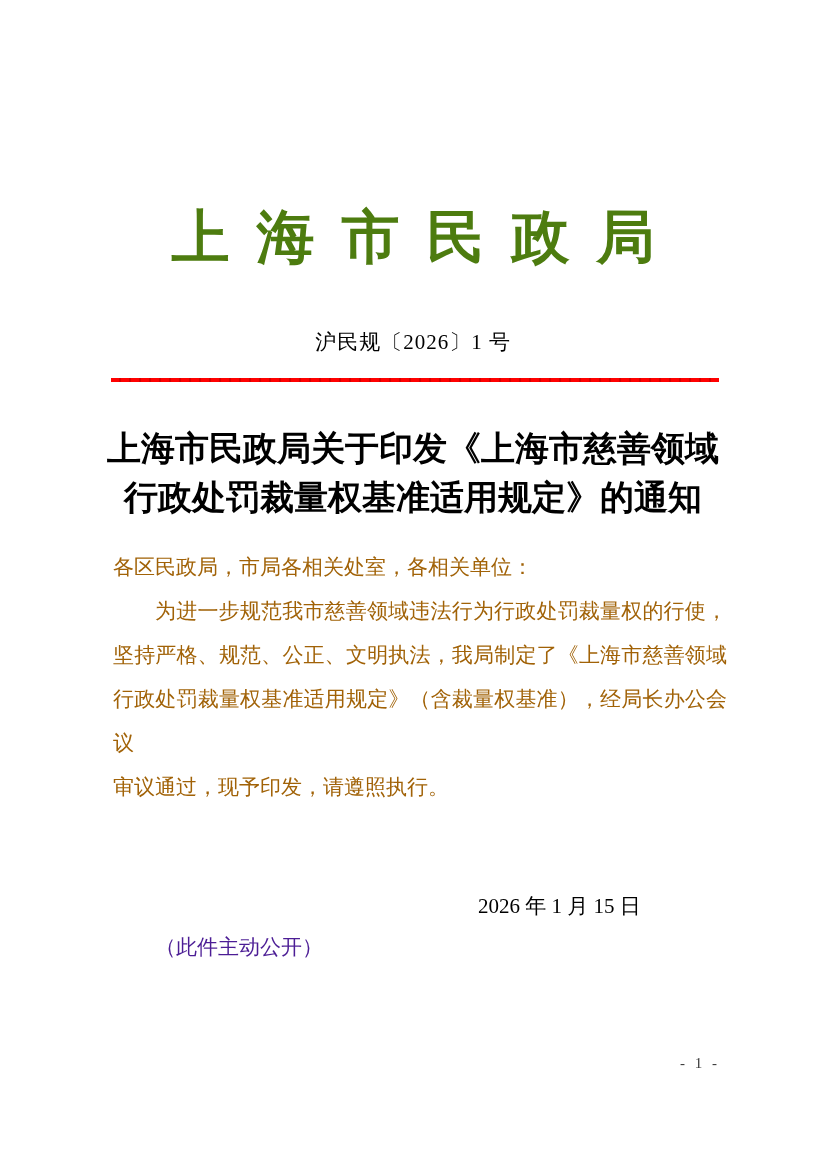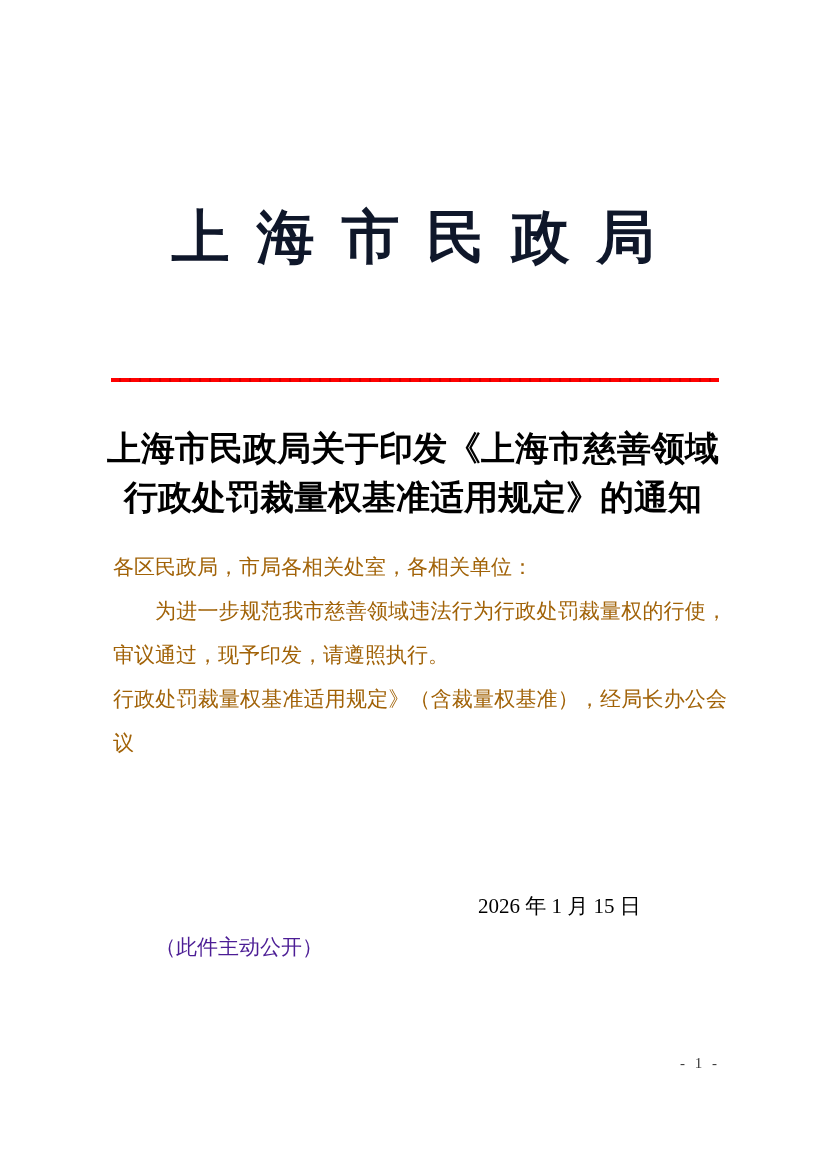--- a/index.html
+++ b/index.html
@@ -19,21 +19,21 @@
   }
   .agency-title {
     position: absolute;
     top: 203px;
     left: 0;
     width: 100%;
     text-align: center;
     font-size: 58px;
     line-height: 70px;
     font-weight: bold;
-    color: #0f172a;
+    color: #4d7c0f;
     letter-spacing: 27px;
     padding-left: 27px;
     box-sizing: border-box;
     white-space: nowrap;
   }
   .doc-number {
     position: absolute;
     top: 328px;
     left: 0;
     width: 100%;
@@ -119,33 +119,35 @@
     white-space: nowrap;
   }
 </style>
 </head>
 <body>
 
 <div class="page">
 
   <div class="agency-title">上海市民政局</div>
 
+  <div class="doc-number">沪民规〔2026〕1 号</div>
 
   <div class="red-divider"></div>
 
   <div class="notice-title">
     <div class="title-line">上海市民政局关于印发《上海市慈善领域</div>
     <div class="title-line">行政处罚裁量权基准适用规定》的通知</div>
   </div>
 
   <div class="body-block">
     <div class="body-line">各区民政局，市局各相关处室，各相关单位：</div>
     <div class="body-line indent justify">为进一步规范我市慈善领域违法行为行政处罚裁量权的行使，</div>
+    <div class="body-line justify">坚持严格、规范、公正、文明执法，我局制定了《上海市慈善领域</div>
+    <div class="body-line justify">行政处罚裁量权基准适用规定》（含裁量权基准），经局长办公会议</div>
     <div class="body-line">审议通过，现予印发，请遵照执行。</div>
-    <div class="body-line justify">行政处罚裁量权基准适用规定》（含裁量权基准），经局长办公会议</div>
   </div>
 
   <div class="date-line">2026 年 1 月 15 日</div>
 
   <div class="disclosure-note">（此件主动公开）</div>
 
   <div class="page-number">- 1 -</div>
 
 </div>
 

